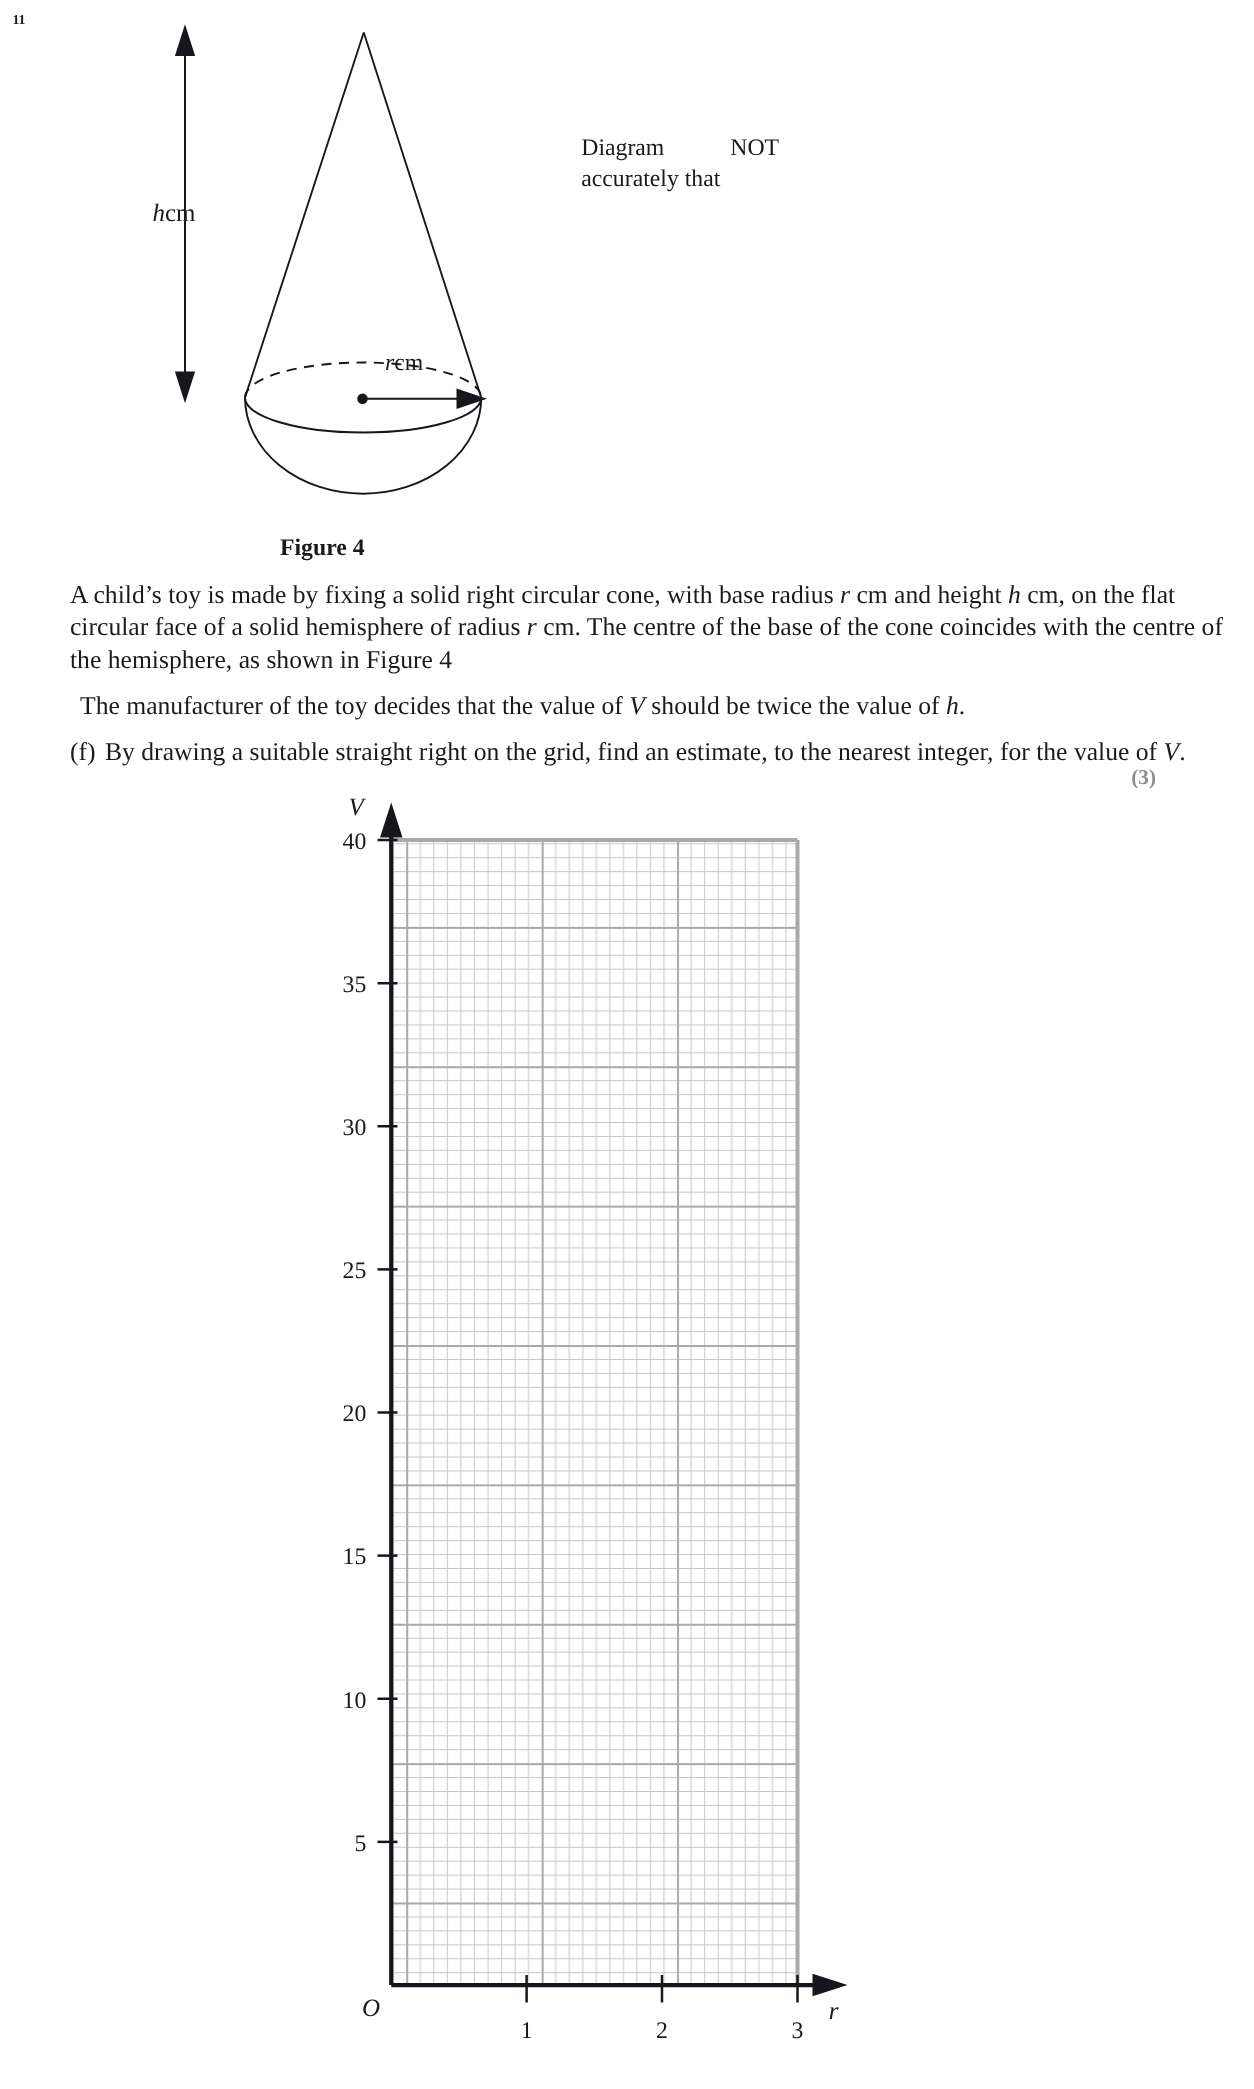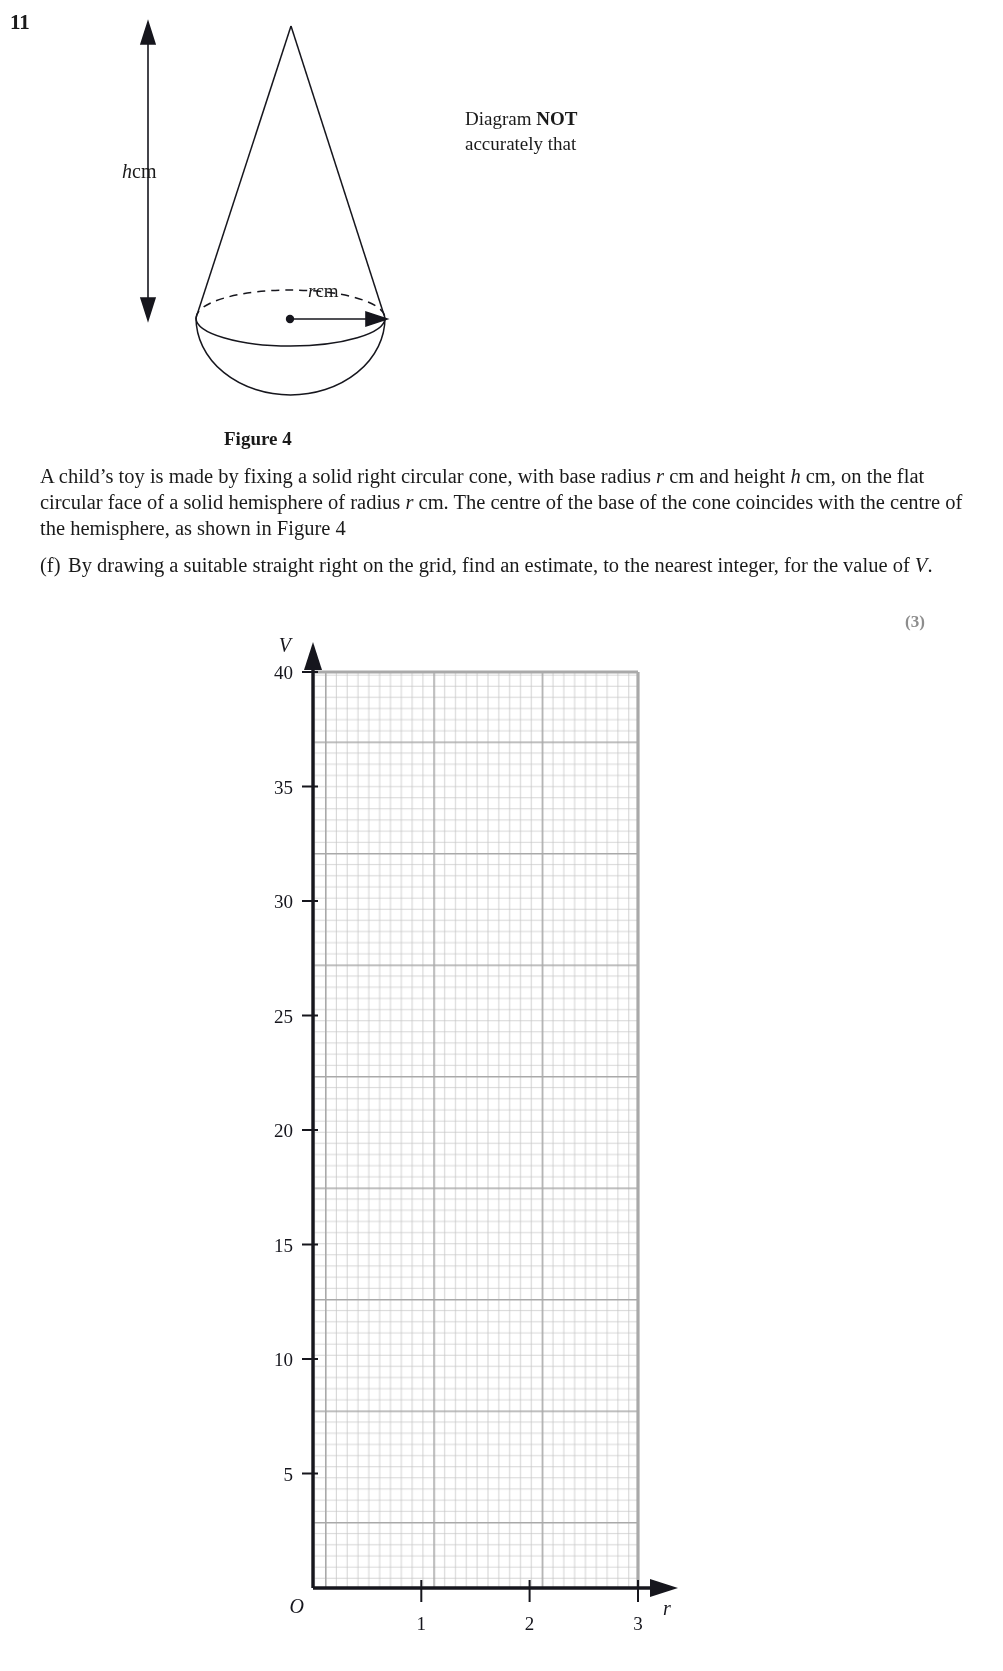--- a/index.html
+++ b/index.html
@@ -5,42 +5,42 @@
   html,body{margin:0;padding:0;background:#fff;}
   body{
     width:1003px;height:1671px;position:relative;overflow:hidden;
     font-family:"Liberation Serif","DejaVu Serif",serif;
     color:#1a1a1a;
   }
   .abs{position:absolute;}
 
   
   #q-number{
-    left:10px;top:10px;font-weight:bold;font-size:21px;
+    left:10px;top:10px;font-weight:bold;font-size:11px;
     font-family:"Liberation Serif",serif;
   }
 
   
   #figure-wrap{left:0;top:0;width:1003px;height:460px;}
   #figure-svg{display:block;}
 
   .fig-label{
     font-family:"Liberation Serif","DejaVu Serif",serif;
     font-size:20px;
   }
   .ital{font-style:italic;}
 
   #h-label{left:122px;top:160px;font-size:20px;}
   #r-label{left:308px;top:280px;font-size:19px;}
   #diagram-note{left:465px;top:106px;font-size:19px;line-height:25px;}
-  #diagram-note b{font-weight:bold;}
+  #diagram-note b{font-weight:normal;margin-left:48px;}
   #figure-caption{left:224px;top:428px;font-size:19px;font-weight:bold;text-align:right;}
 
   
-  #body-text{left:40px;top:463px;width:930px;font-size:20.5px;line-height:26px;}
+  #body-text{left:56px;top:463px;width:930px;font-size:20.5px;line-height:26px;}
   #body-text p{margin:0;}
   #para-2{margin-top:11px !important;padding-left:8px;}
   #item-f{margin-top:11px !important;position:relative;padding-left:28px;}
   #item-f .flabel{position:absolute;left:0;top:0;}
   #marks{left:905px;top:612px;font-size:17px;color:#8d8d8d;font-weight:bold;}
 
   
   #graph{left:0px;top:630px;width:1003px;height:1041px;}
   #graph-svg{display:block;}
   .axis-num{
@@ -97,20 +97,21 @@
     <span>Diagram </span><b>NOT</b><br>
     <span>accurately that</span>
   </div>
 
   <div class="abs" id="figure-caption">Figure 4</div>
 </div>
 
 <div class="abs" id="body-text">
   <p id="para-1"><span>A child’s toy is made by fixing a solid right circular cone, with base radius </span><span class="ital">r</span><span> cm and height </span><span class="ital">h</span><span> cm, on the flat circular face of a solid hemisphere of radius </span><span class="ital">r</span><span> cm.  The centre of the base of the cone coincides with the centre of the hemisphere, as shown in Figure 4</span></p>
 
+  <p id="para-2"><span>The manufacturer of the toy decides that the value of </span><span class="ital">V</span><span> should be twice the value of </span><span class="ital">h</span><span>.</span></p>
 
   <p id="item-f"><span class="flabel">(f)</span><span>By drawing a suitable straight right on the grid, find an estimate, to the nearest integer, for the value of </span><span class="ital">V</span><span>.</span></p>
 </div>
 
 <div class="abs" id="marks">(3)</div>
 
 <div class="abs" id="graph">
   <svg id="graph-svg" width="1003" height="1041" viewBox="0 0 1003 1041">
     <defs>
 

